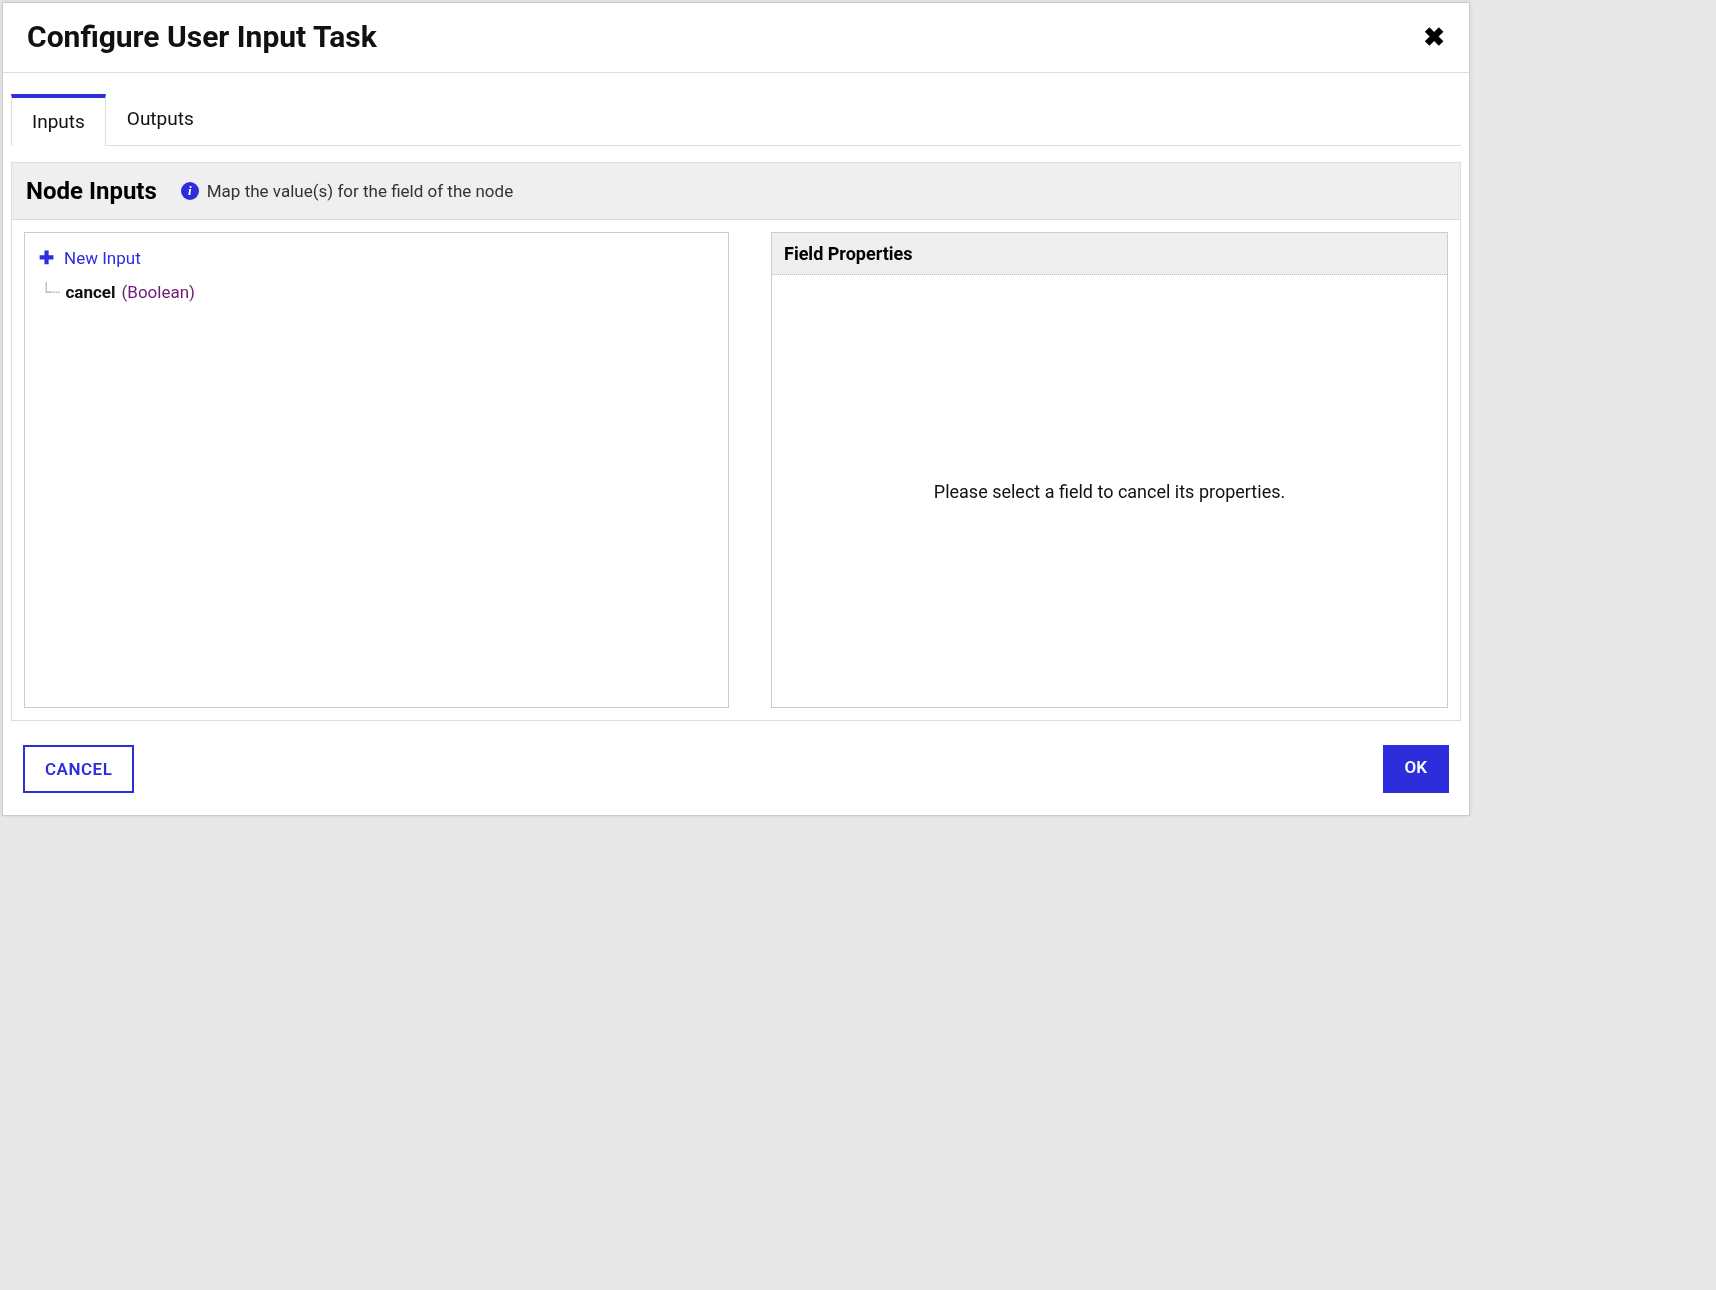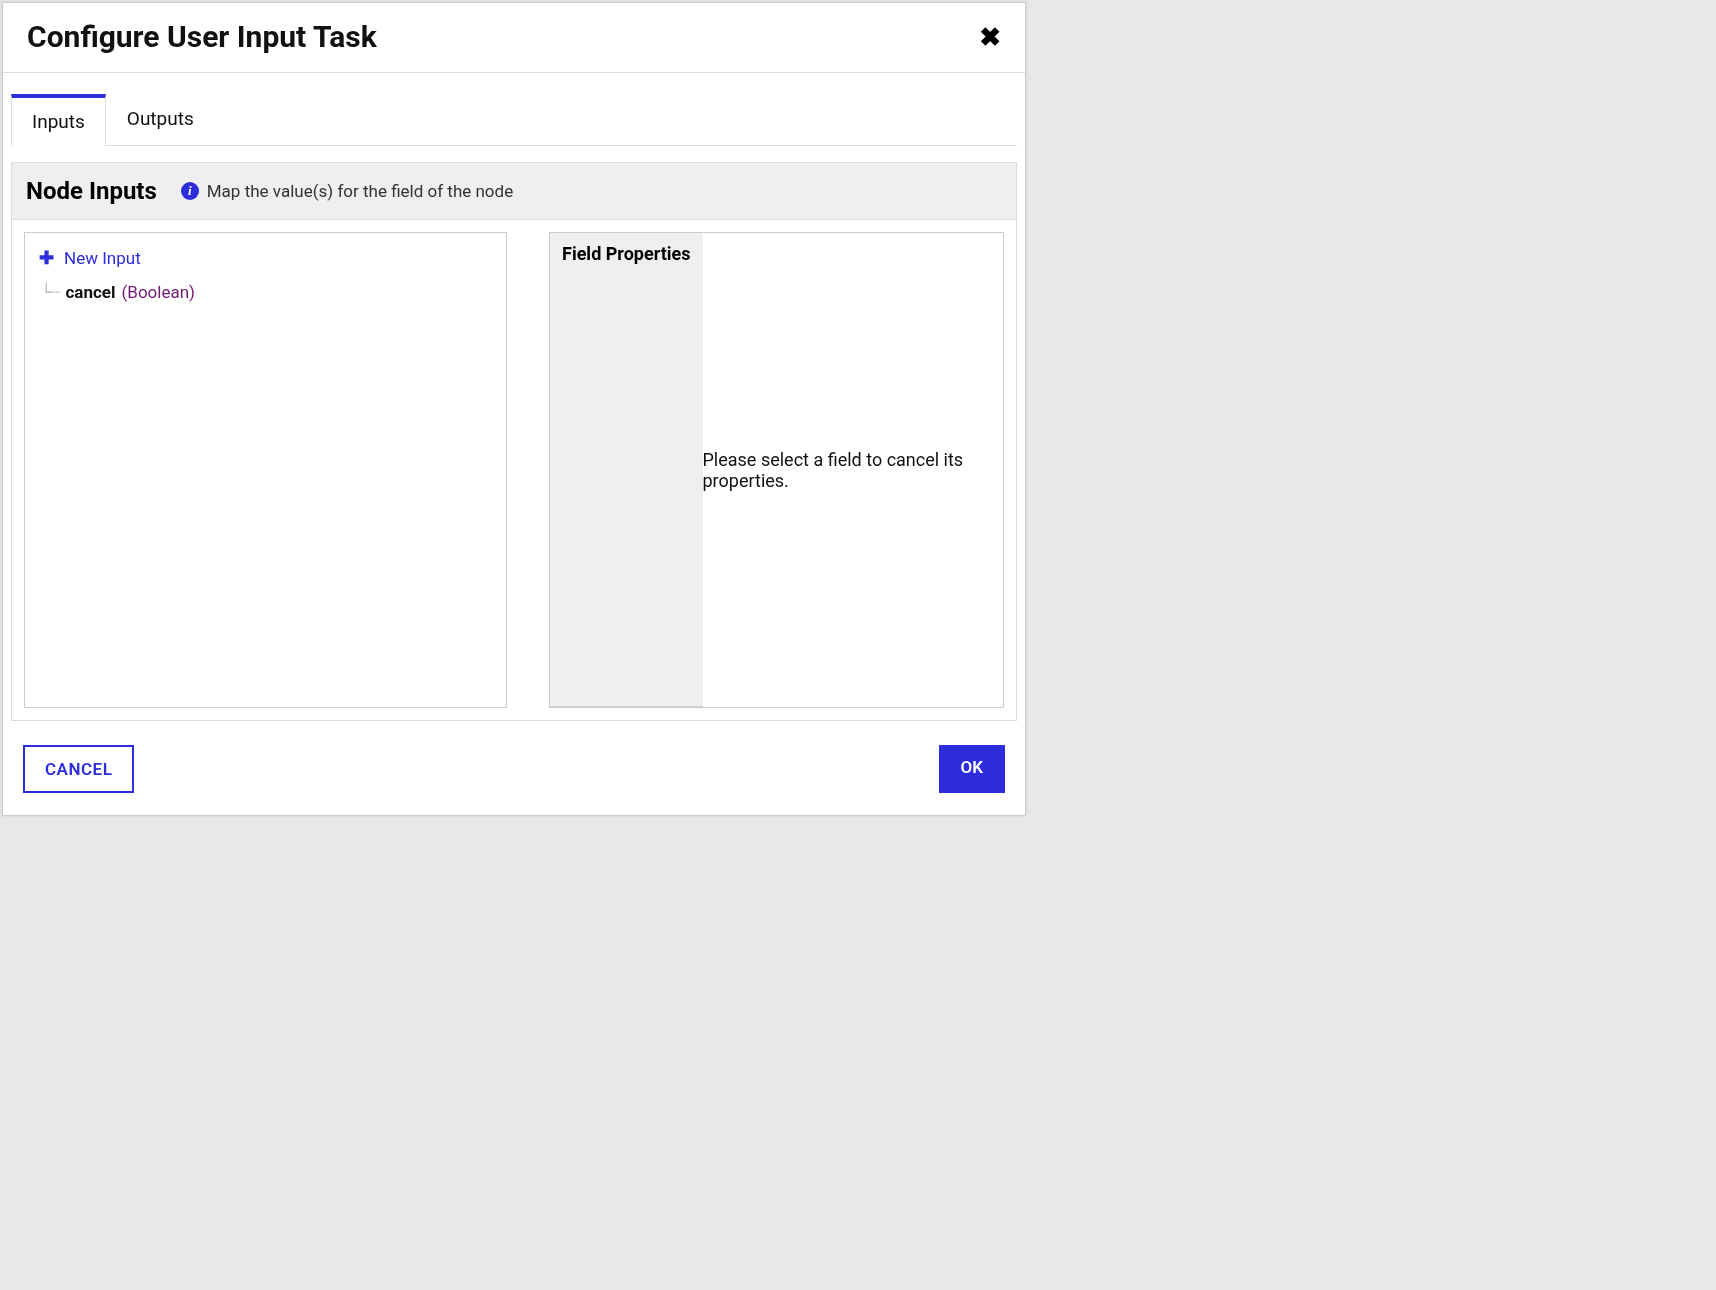--- a/index.html
+++ b/index.html
@@ -7,21 +7,21 @@
     margin: 0;
     padding: 0;
     font-family: -apple-system, BlinkMacSystemFont, "Segoe UI", Roboto, "Helvetica Neue", Arial, sans-serif;
     background: #e8e8e8;
     color: #000;
   }
   .dialog {
     background: #fff;
     border: 1px solid #ccc;
     margin: 2px;
-    width: 1024px;
+    width: 1468px;
     display: flex;
     flex-direction: column;
     box-shadow: 0 0 4px rgba(0,0,0,0.1);
   }
   .dialog-header {
     display: flex;
     align-items: center;
     justify-content: space-between;
     padding: 16px 24px 18px 24px;
     border-bottom: 1px solid #ddd;
@@ -125,20 +125,21 @@
   }
   .left-pane {
     flex: 1;
     border: 1px solid #ccc;
     padding: 14px 14px;
   }
   .right-pane {
     flex: 1;
     border: 1px solid #ccc;
     display: flex;
+    flex-direction: column;
     margin-left: 28px;
   }
   .new-input-row {
     display: flex;
     align-items: center;
     gap: 10px;
     margin-bottom: 14px;
     cursor: pointer;
     color: #2D2DDB;
     font-size: 17px;

